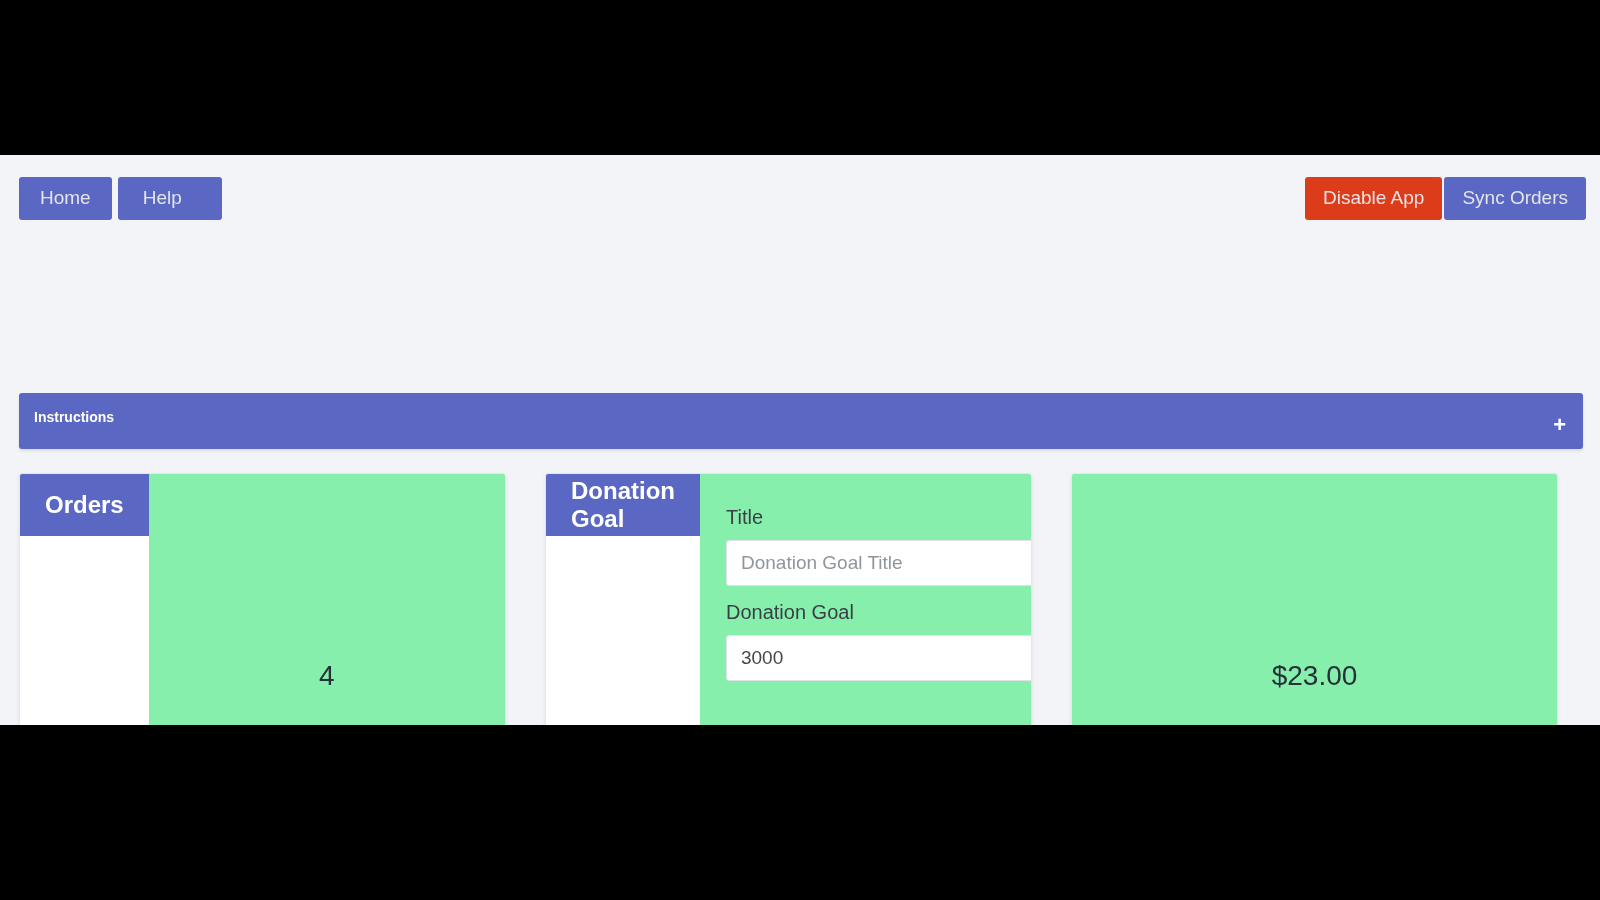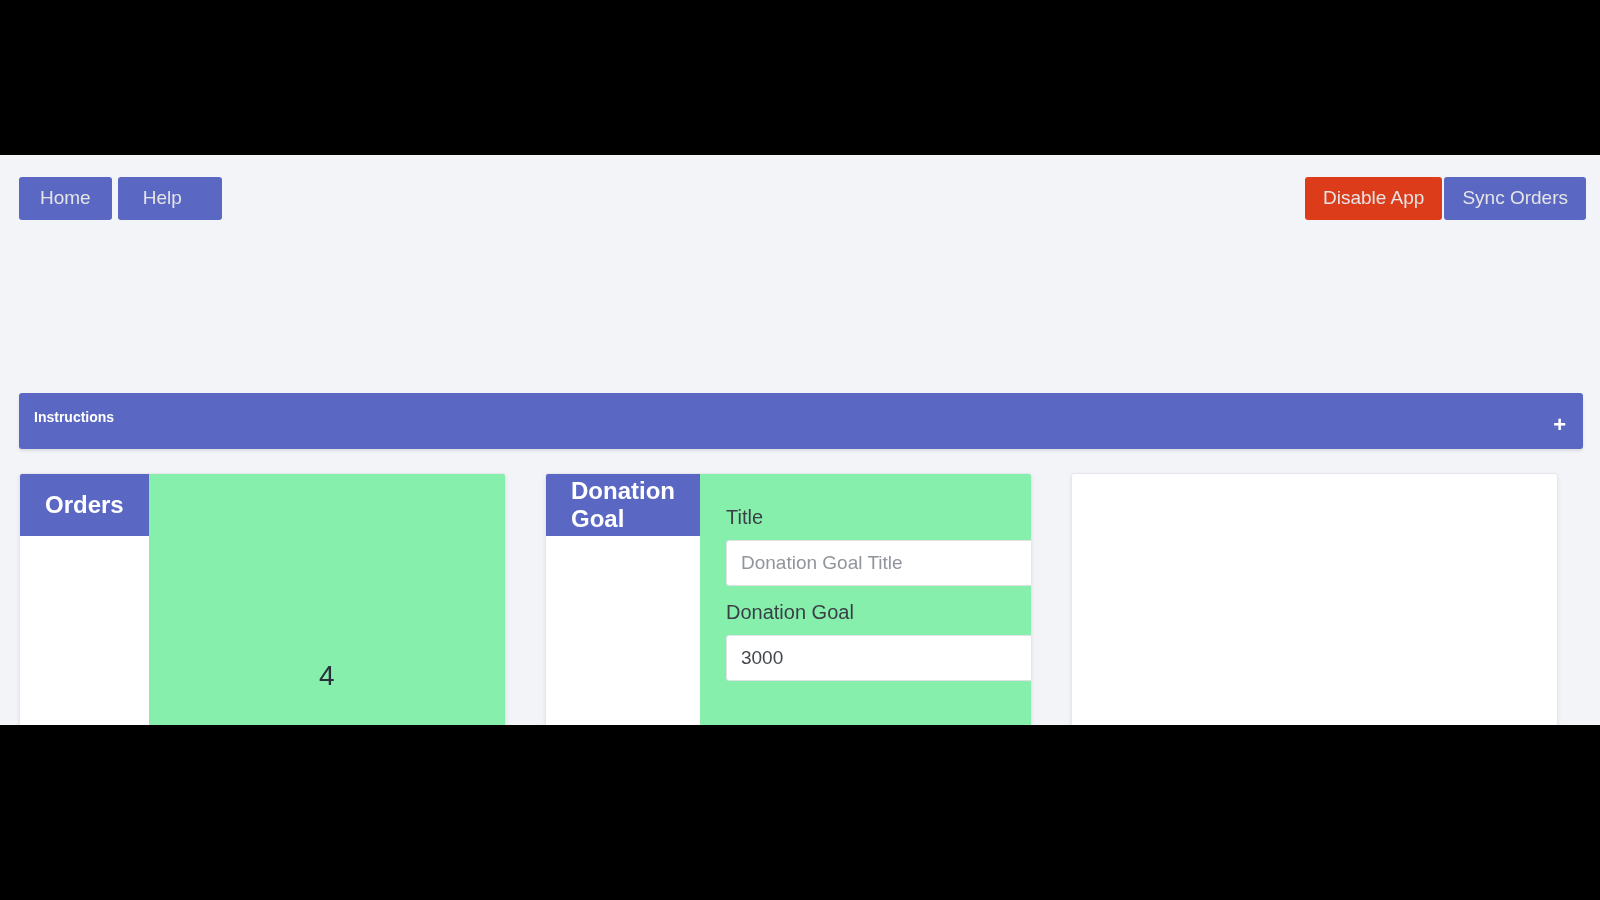--- a/index.html
+++ b/index.html
@@ -227,17 +227,20 @@
 
         <div class="field-spacer"></div>
 
         <label class="field-label">Donation Goal</label>
         <input class="field-input" type="text" value="3000" style="">
 
       </div>
     </div>
 
     <div class="card">
+      <div class="card-body stat-body">
+        <span class="stat-value">$23.00</span>
+      </div>
     </div>
 
   </div>
 
 </div>
 
 </body></html>

